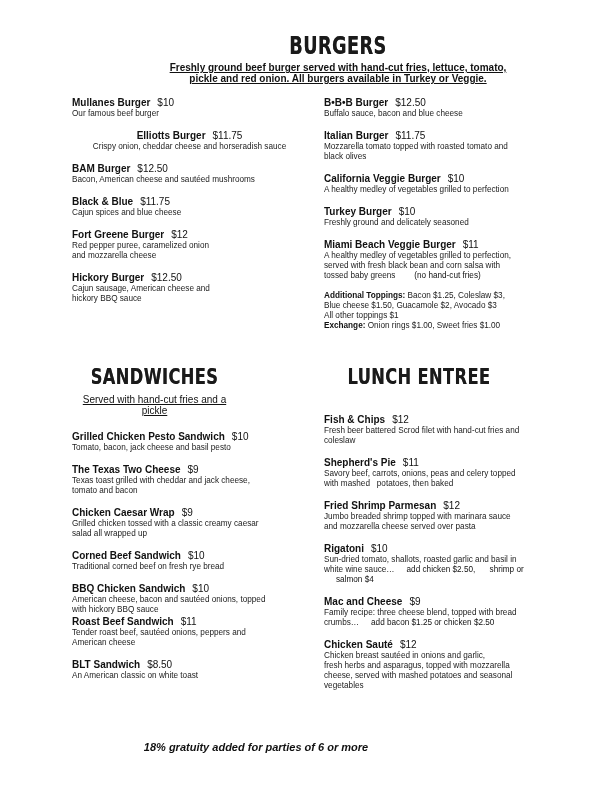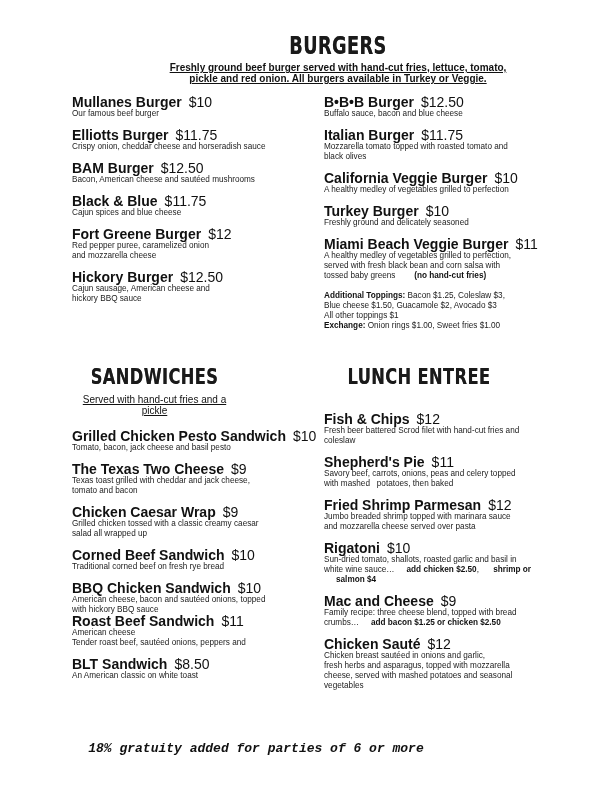--- a/index.html
+++ b/index.html
@@ -15,49 +15,49 @@
     text-align: center;
     line-height: 1;
     transform: scaleX(0.82);
     text-shadow: 0 0 0.6px #555;
   }
   .section-sub { text-align: center; font-size: 10px; line-height: 11px; color: #111; text-decoration: underline; }
   .section-sub.bold { font-weight: bold; }
 
   .col { position: absolute; }
   .item { margin: 0; }
-  .item-head { font-size: 14px; line-height: 13px; color: #111; white-space: nowrap; }
+  .item-head { font-size: 10px; line-height: 13px; color: #111; white-space: nowrap; }
   .item-name { font-weight: bold; }
   .item-price { font-weight: normal; margin-left: 7px; }
   .item-desc { font-size: 8.2px; line-height: 10px; color: #222; }
-  .item-desc b { font-weight: bold; color: #111; padding-left: 12px; }
+  .item-desc b { font-weight: normal; color: #111; padding-left: 12px; }
 
   .extras { font-size: 8.2px; line-height: 10px; color: #222; }
   .extras b { color: #111; }
 
   .footer { position: absolute; left: 0; width: 512px; top: 741px; text-align: center;
-            font-size: 13px; font-weight: bold; font-style: italic; color: #111; font-family: Liberation Mono, monospace; }
+            font-size: 11px; font-weight: bold; font-style: italic; color: #111; }
 </style>
 </head>
 <body>
 
 <div class="page">
 
   <div style="position:absolute; left:0; top:34px; width:612px;padding-left:32px;">
     <div class="section-title" style="font-size:24px;">BURGERS</div>
     <div class="section-sub bold" style="margin-top:4px;">Freshly ground beef burger served with hand-cut fries, lettuce, tomato,</div>
     <div class="section-sub bold">pickle and red onion. All burgers available in Turkey or Veggie.</div>
   </div>
 
   <div class="col" style="left:72px; top:96px; width:235px;">
     <div class="item" style="margin-bottom:10px;">
       <div class="item-head"><span class="item-name">Mullanes Burger</span><span class="item-price">$10</span></div>
       <div class="item-desc">Our famous beef  burger</div>
     </div>
-    <div class="item" style="margin-bottom:10px;">
+    <div class="item" style="margin-bottom:10px;text-align:center;">
       <div class="item-head"><span class="item-name">Elliotts Burger</span><span class="item-price">$11.75</span></div>
       <div class="item-desc">Crispy onion, cheddar cheese and horseradish sauce</div>
     </div>
     <div class="item" style="margin-bottom:10px;">
       <div class="item-head"><span class="item-name">BAM Burger</span><span class="item-price">$12.50</span></div>
       <div class="item-desc">Bacon, American cheese and sautéed mushrooms</div>
     </div>
     <div class="item" style="margin-bottom:10px;">
       <div class="item-head"><span class="item-name">Black &amp; Blue</span><span class="item-price">$11.75</span></div>
       <div class="item-desc">Cajun spices and blue cheese</div>
@@ -129,22 +129,22 @@
         <div class="item-head"><span class="item-name">Corned Beef Sandwich</span><span class="item-price">$10</span></div>
         <div class="item-desc">Traditional corned beef on fresh rye bread</div>
       </div>
       <div class="item" style="">
         <div class="item-head"><span class="item-name">BBQ Chicken Sandwich</span><span class="item-price">$10</span></div>
         <div class="item-desc">American cheese, bacon and sautéed onions, topped</div>
         <div class="item-desc">with hickory BBQ sauce</div>
       </div>
       <div class="item" style="margin-bottom:10px;">
         <div class="item-head"><span class="item-name">Roast Beef Sandwich</span><span class="item-price">$11</span></div>
+        <div class="item-desc">Tender roast beef, sautéed onions, peppers and</div>
         <div class="item-desc">American cheese</div>
-        <div class="item-desc">Tender roast beef, sautéed onions, peppers and</div>
       </div>
       <div class="item">
         <div class="item-head"><span class="item-name">BLT Sandwich</span><span class="item-price">$8.50</span></div>
         <div class="item-desc">An American classic on white toast</div>
       </div>
     </div>
   </div>
 
   <div class="col" style="left:324px; top:366px; width:250px;">
     <div class="section-title" style="font-size:22px; width:190px;">LUNCH ENTREE</div>

